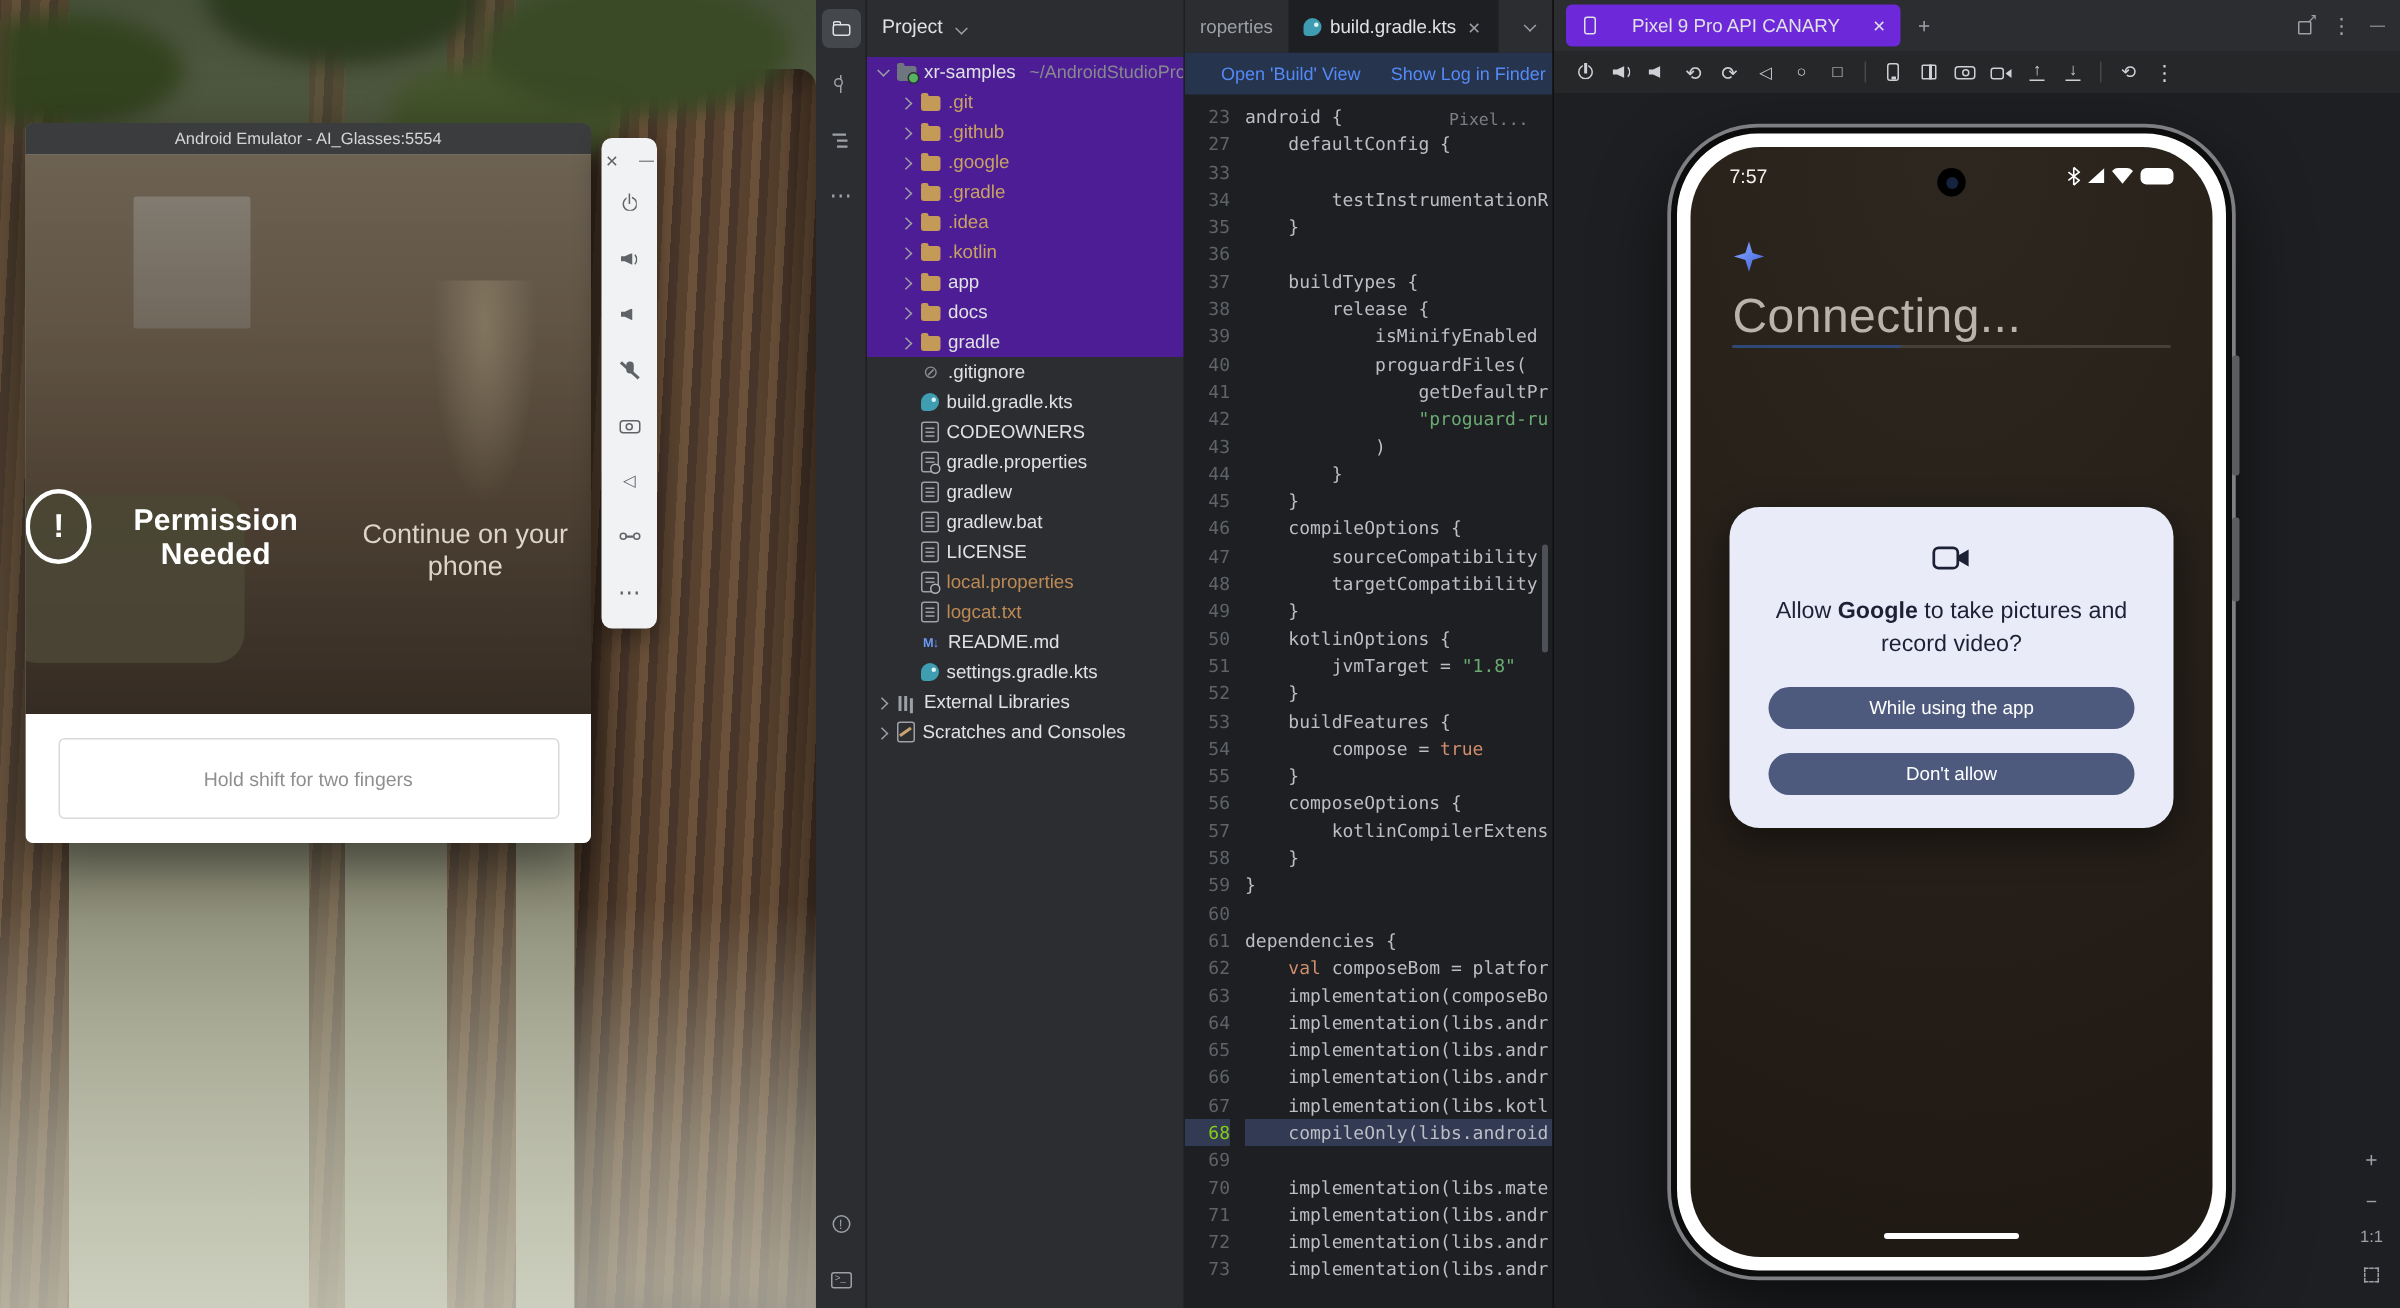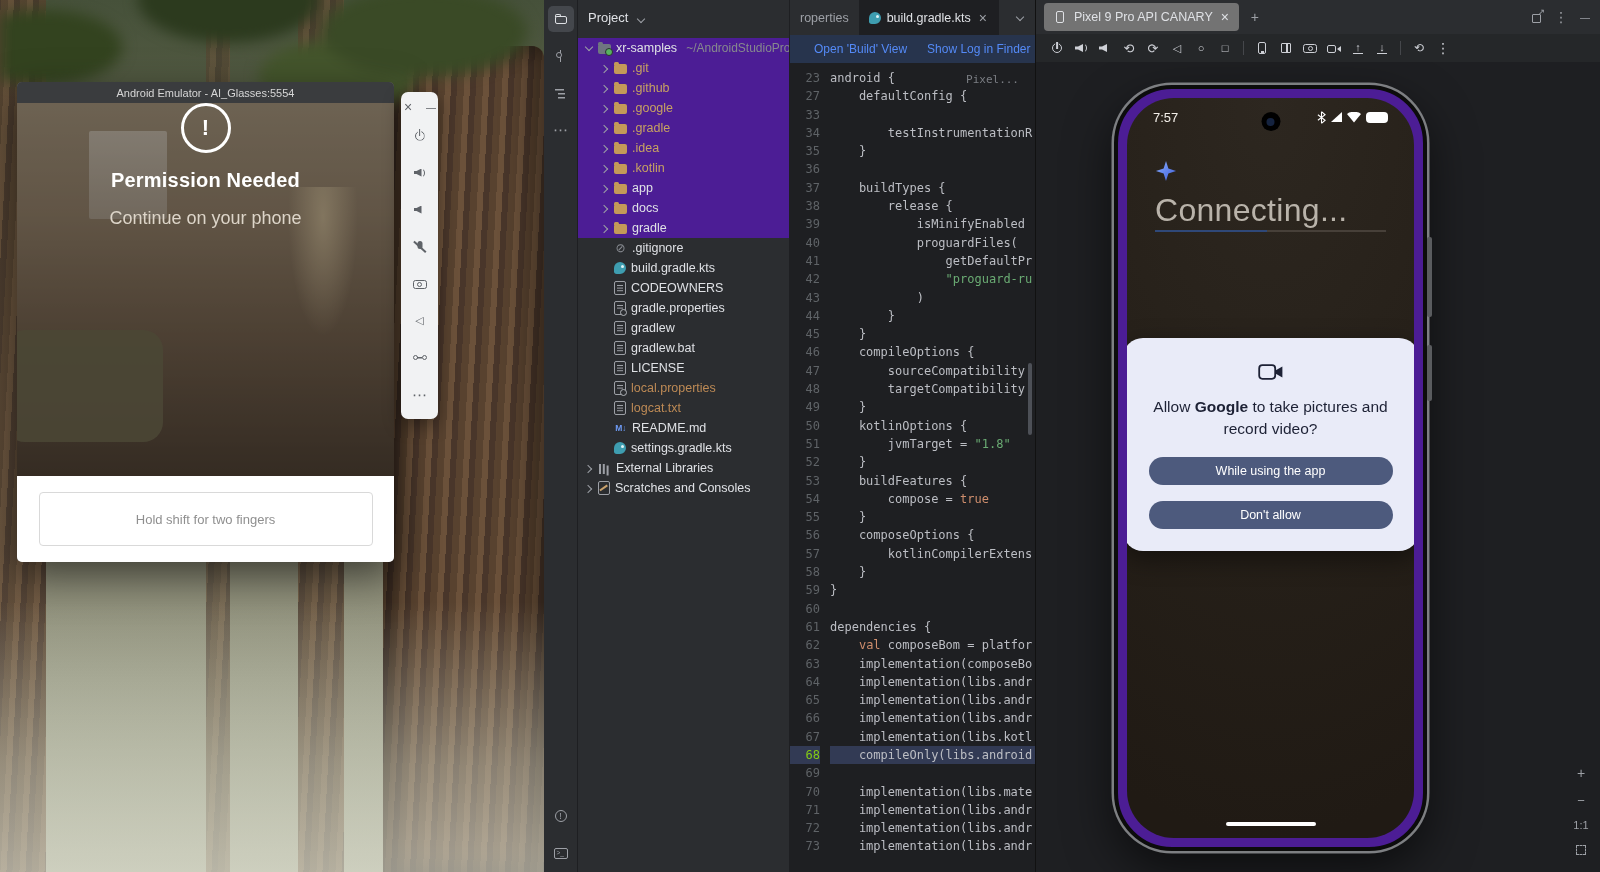--- a/index.html
+++ b/index.html
@@ -33,22 +33,22 @@
   .emu-screen{height:373px;position:relative;overflow:hidden;
     background:linear-gradient(180deg,#a79a82 0%,#93836c 30%,#70604d 62%,#473c30 100%);}
   .decor{position:absolute;}
   .decor.art{left:72px;top:28px;width:78px;height:88px;border-radius:2px;opacity:.75;
     background:linear-gradient(180deg,#d9d4c8,#b7afa1);}
   .decor.couch{left:-12px;bottom:34px;width:158px;height:112px;border-radius:20px;opacity:.9;
     background:#6d6a50;}
   .decor.lamp{right:36px;top:84px;width:70px;height:150px;opacity:.65;
     background:radial-gradient(ellipse at 50% 20%,#ead9b0,transparent 70%);}
   .emu-dim{position:absolute;inset:0;background:rgba(28,22,16,.42);}
-  .emu-center{position:absolute;inset:0;display:flex;flex-direction:column;align-items:center;
-    text-align:center;color:#fff;}
+  .emu-center{position:absolute;inset:0;display:flex;flex-direction:row;align-items:center;
+    padding-top:138px;text-align:center;color:#fff;}
   .alert-circle{width:44px;height:44px;border:3px solid #fff;border-radius:50%;
     display:flex;align-items:center;justify-content:center;margin-bottom:16px;}
   .alert-circle::after{content:"!";font-size:22px;font-weight:bold;color:#fff;}
   .emu-heading{font-size:20px;font-weight:bold;letter-spacing:.2px;}
   .emu-sub{font-size:18px;color:#ddd5c9;margin-top:16px;}
   .emu-footer{height:86px;background:#fff;display:flex;align-items:center;justify-content:center;}
   .hint-box{width:332px;height:52px;border:1px solid #d9d9d9;border-radius:4px;
     display:flex;align-items:center;justify-content:center;color:#8f8f8f;font-size:13px;}
 
   
@@ -122,30 +122,30 @@
   .gl,.cl{height:18.3px;}
   .hlrow{background:#323a54;}
   .gl.hlrow{color:#84cc16;}
   .tk-p{color:#bcbec4}.tk-k{color:#cf8e6d}.tk-st{color:#6aab73}
   .paused{position:absolute;top:8px;right:16px;color:#7b7e84;font-size:11px;}
   .ed-scrollbar{position:absolute;right:3px;top:300px;width:4px;height:72px;background:#4d5057;border-radius:2px;}
 
   
   .devices-col{position:absolute;left:1035px;top:0;width:565px;height:872px;background:#1e1f22;border-left:1px solid #111;}
   .dev-tab-row{height:34px;background:#2b2d30;display:flex;align-items:center;padding:0 8px;gap:8px;color:#9da0a6;font-size:12.5px;}
-  .dev-tab{display:flex;align-items:center;gap:6px;height:28px;padding:0 8px;border-radius:4px;background:#737373;color:#dfe1e5;}
+  .dev-tab{display:flex;align-items:center;gap:20px;height:28px;padding:0 8px;border-radius:4px;background:#6d28d9;color:#dfe1e5;}
   .hbtn{color:#9da0a6;}
   .dev-toolbar{height:28px;background:#252729;display:flex;align-items:center;padding:0 10px;gap:2px;color:#ced0d6;
     border-bottom:1px solid #1a1b1d;}
   .dev-btn{width:22px;height:22px;display:flex;align-items:center;justify-content:center;border-radius:4px;}
   .vsep{width:1px;height:14px;background:#45474b;margin:0 5px;}
   .dev-canvas{position:absolute;top:62px;left:0;right:0;bottom:0;background:#1e1f22;overflow:hidden;}
 
   
-  .phone{position:absolute;left:78px;top:23px;width:313px;height:766px;background:#4c1d95;border-radius:58px;
+  .phone{position:absolute;left:78px;top:23px;width:374px;height:766px;background:#ffffff;border-radius:58px;
     border:4px solid #0c0c0c;box-sizing:border-box;
     box-shadow:0 0 0 2.5px #7d7f82,0 18px 48px rgba(0,0,0,.6);}
   .hw-btn{position:absolute;right:-9px;width:5px;background:#5a5c5f;border-radius:2px;}
   .hw-vol{top:148px;height:80px;}
   .hw-pwr{top:256px;height:56px;}
   .screen{position:absolute;inset:9px;border-radius:47px;overflow:hidden;
     background:radial-gradient(140% 100% at 50% 0%,#2d2720 0%,#262019 55%,#201a14 100%);}
   .status-bar{position:absolute;top:8px;left:0;right:0;height:22px;display:flex;align-items:center;
     padding:0 26px;color:#f3efe9;font-size:13px;gap:5px;}
   .punch-hole{position:absolute;top:14px;left:50%;transform:translateX(-50%);width:19px;height:19px;background:#000;border-radius:50%;}

